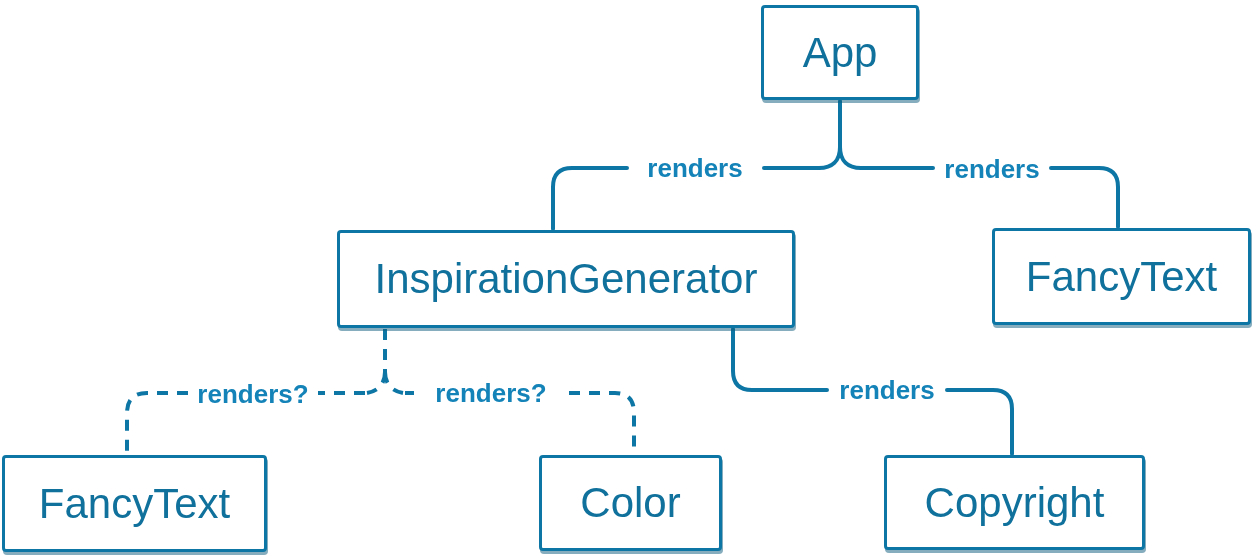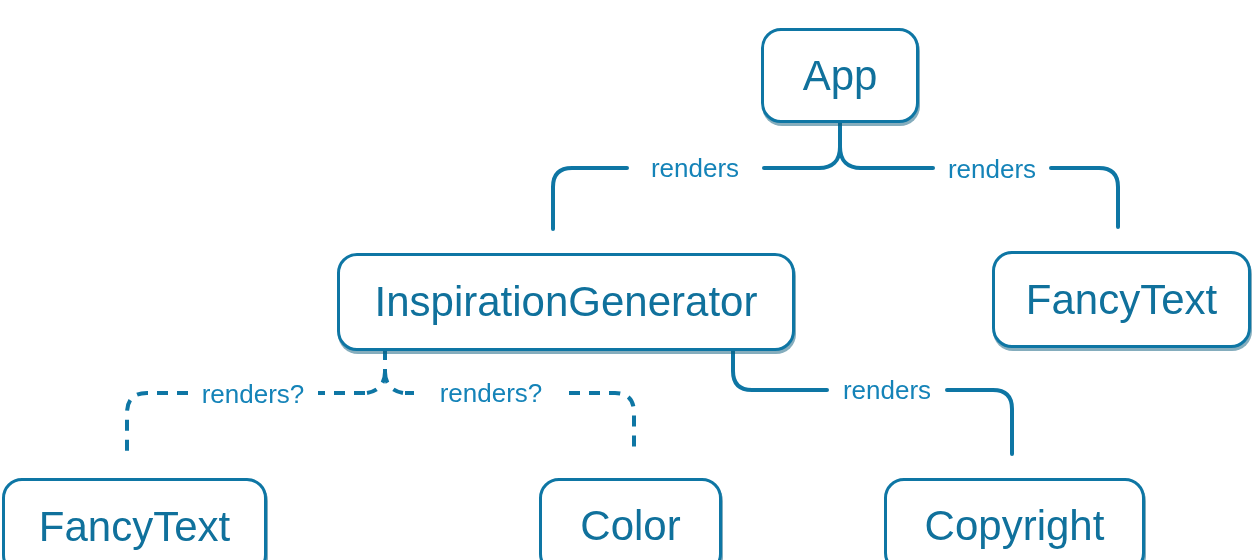--- a/index.html
+++ b/index.html
@@ -11,35 +11,34 @@
     overflow:hidden;
   }
   #wires{position:absolute;left:0;top:0;width:1257px;height:560px;}
   #wires path{fill:none;stroke:var(--line,#0e76a4);stroke-width:4;}
   #wires path.solid{stroke-linecap:round;}
   #wires path.dashed{stroke-dasharray:11 9;stroke-linecap:butt;}
   .node{
     position:absolute;
     background:#ffffff;
     border:3px solid var(--line,#0e76a4);
-    border-radius:20px;
+    border-radius:4px;
     box-shadow:1px 3px 0 var(--shadow,rgba(11,92,124,0.5));
     display:flex;align-items:center;justify-content:center;
     color:var(--nodetext,#10719c);
     font-size:42px;line-height:1;
     letter-spacing:0px;
     box-sizing:border-box;
     white-space:nowrap;
-    margin-top:23px;
   }
   .edge-label{
     position:absolute;
     transform:translate(-50%,-50%);
     color:var(--label,#1483b8);
-    font-size:26px;font-weight:400;
+    font-size:26px;font-weight:700;
     white-space:nowrap;
     line-height:1;
   }
 </style>
 </head>
 <body>
 
 <div id="stage" style="--bg: #ffffff; --line: #0e76a4; --nodetext: #10719c; --label: #1483b8; --shadow: rgba(11,92,124,0.5);">
 
   <svg id="wires" viewBox="0 0 1257 560" xmlns="http://www.w3.org/2000/svg">

